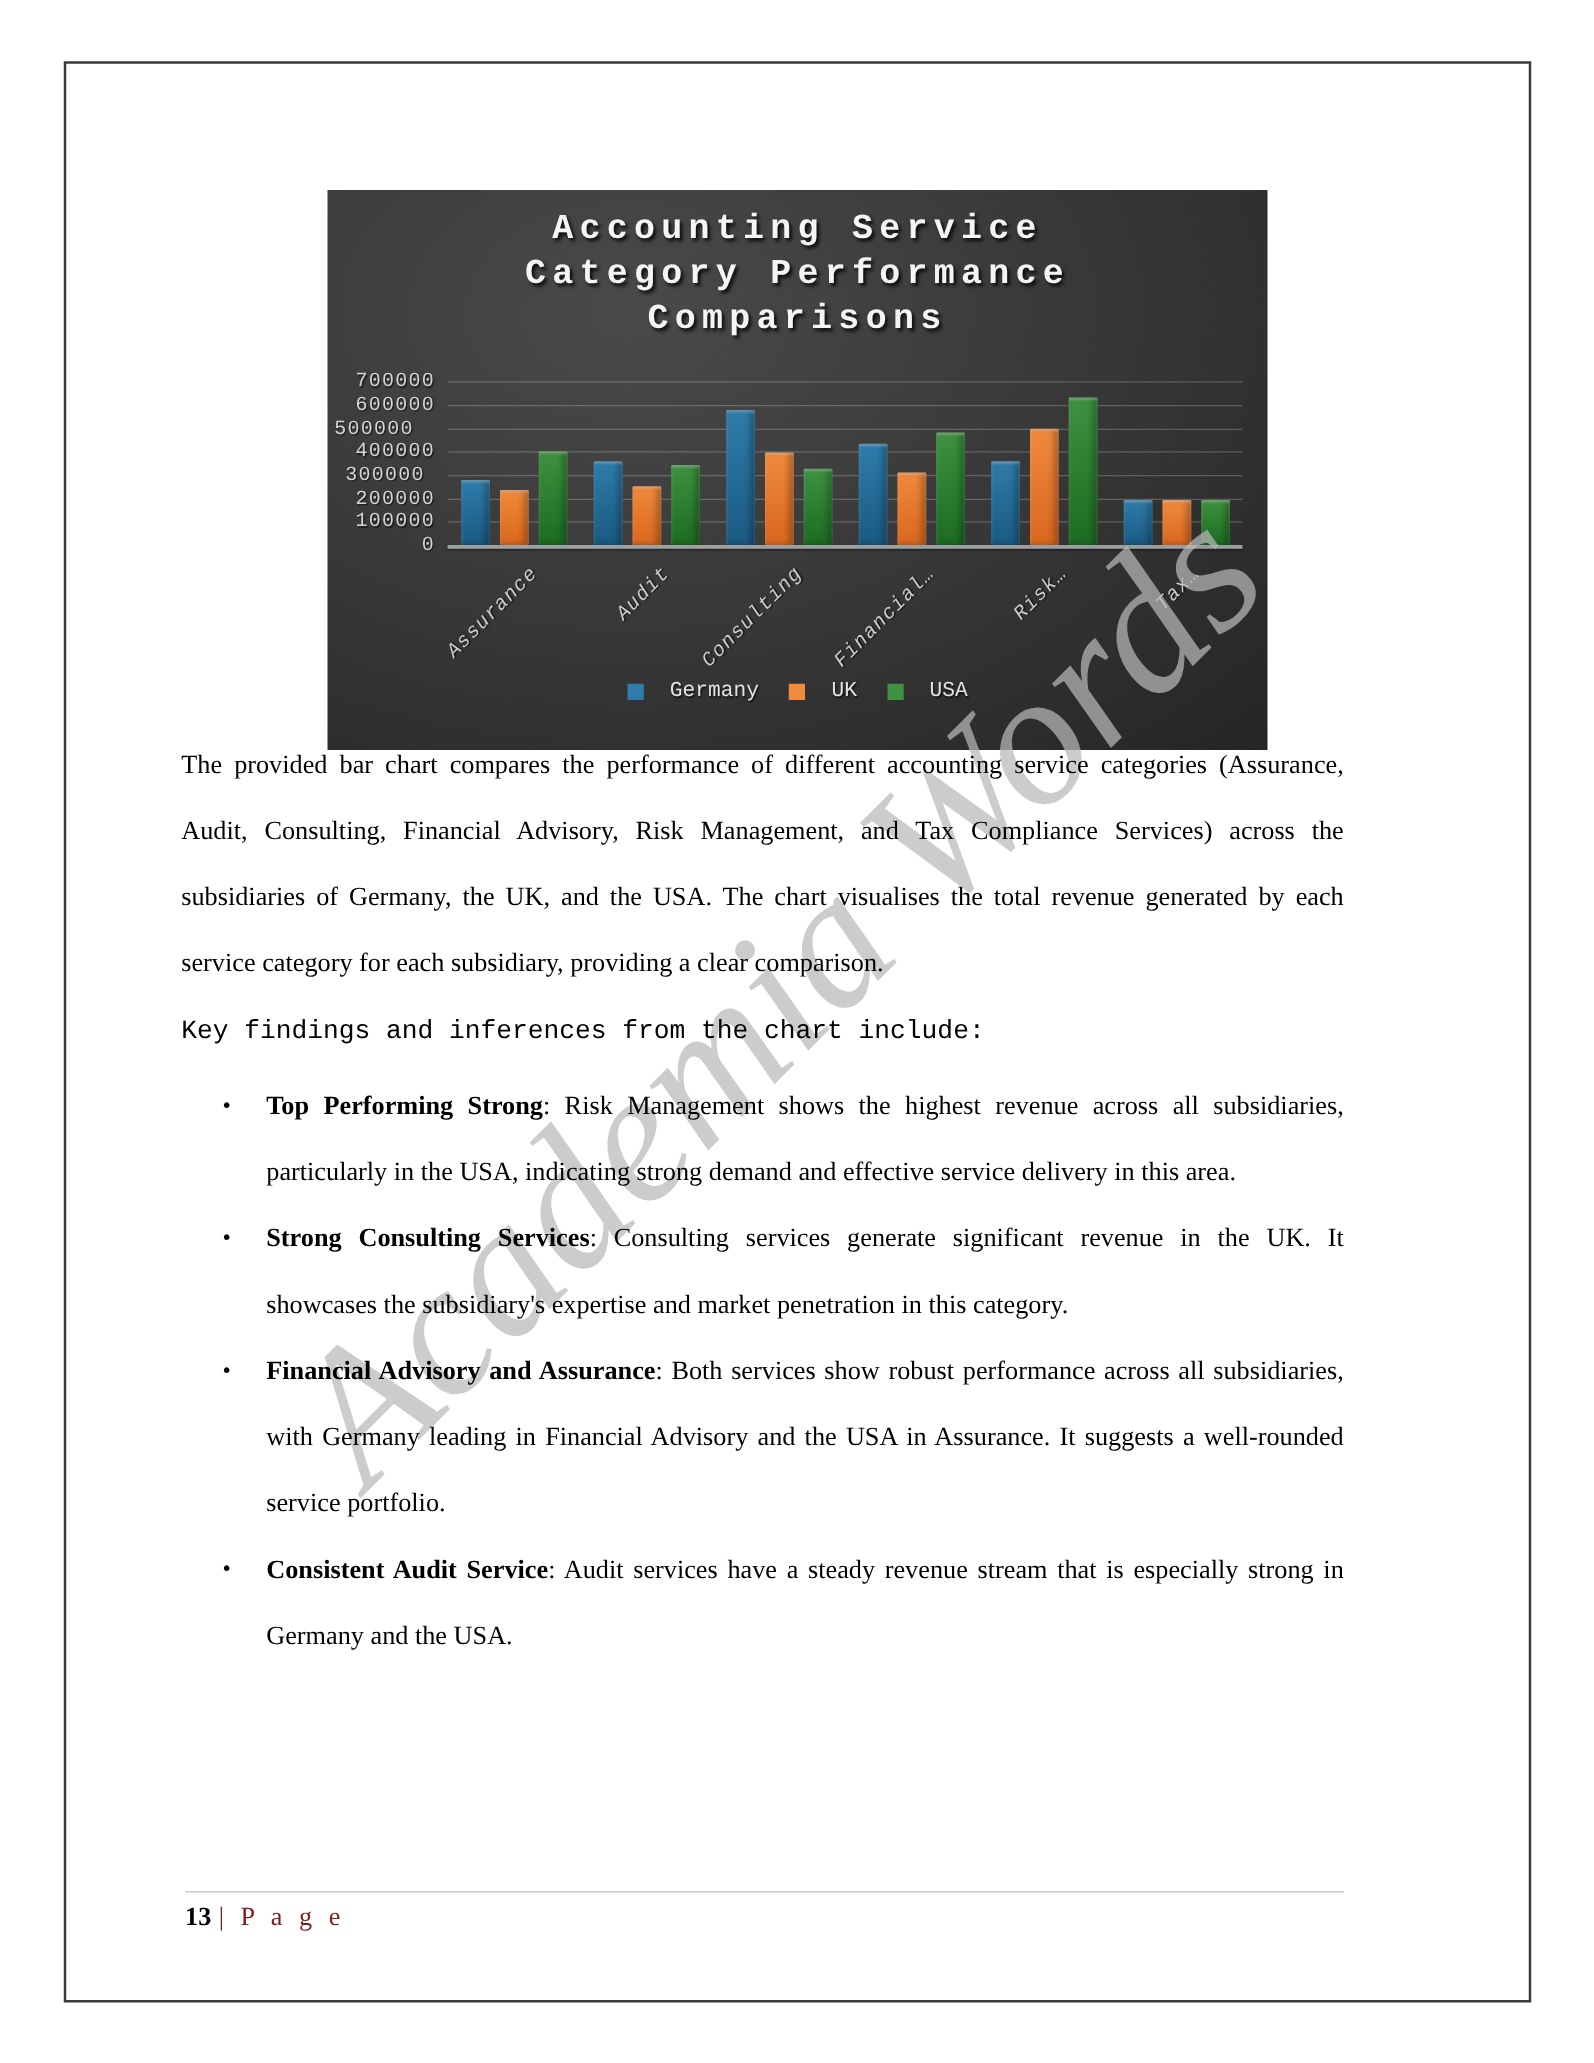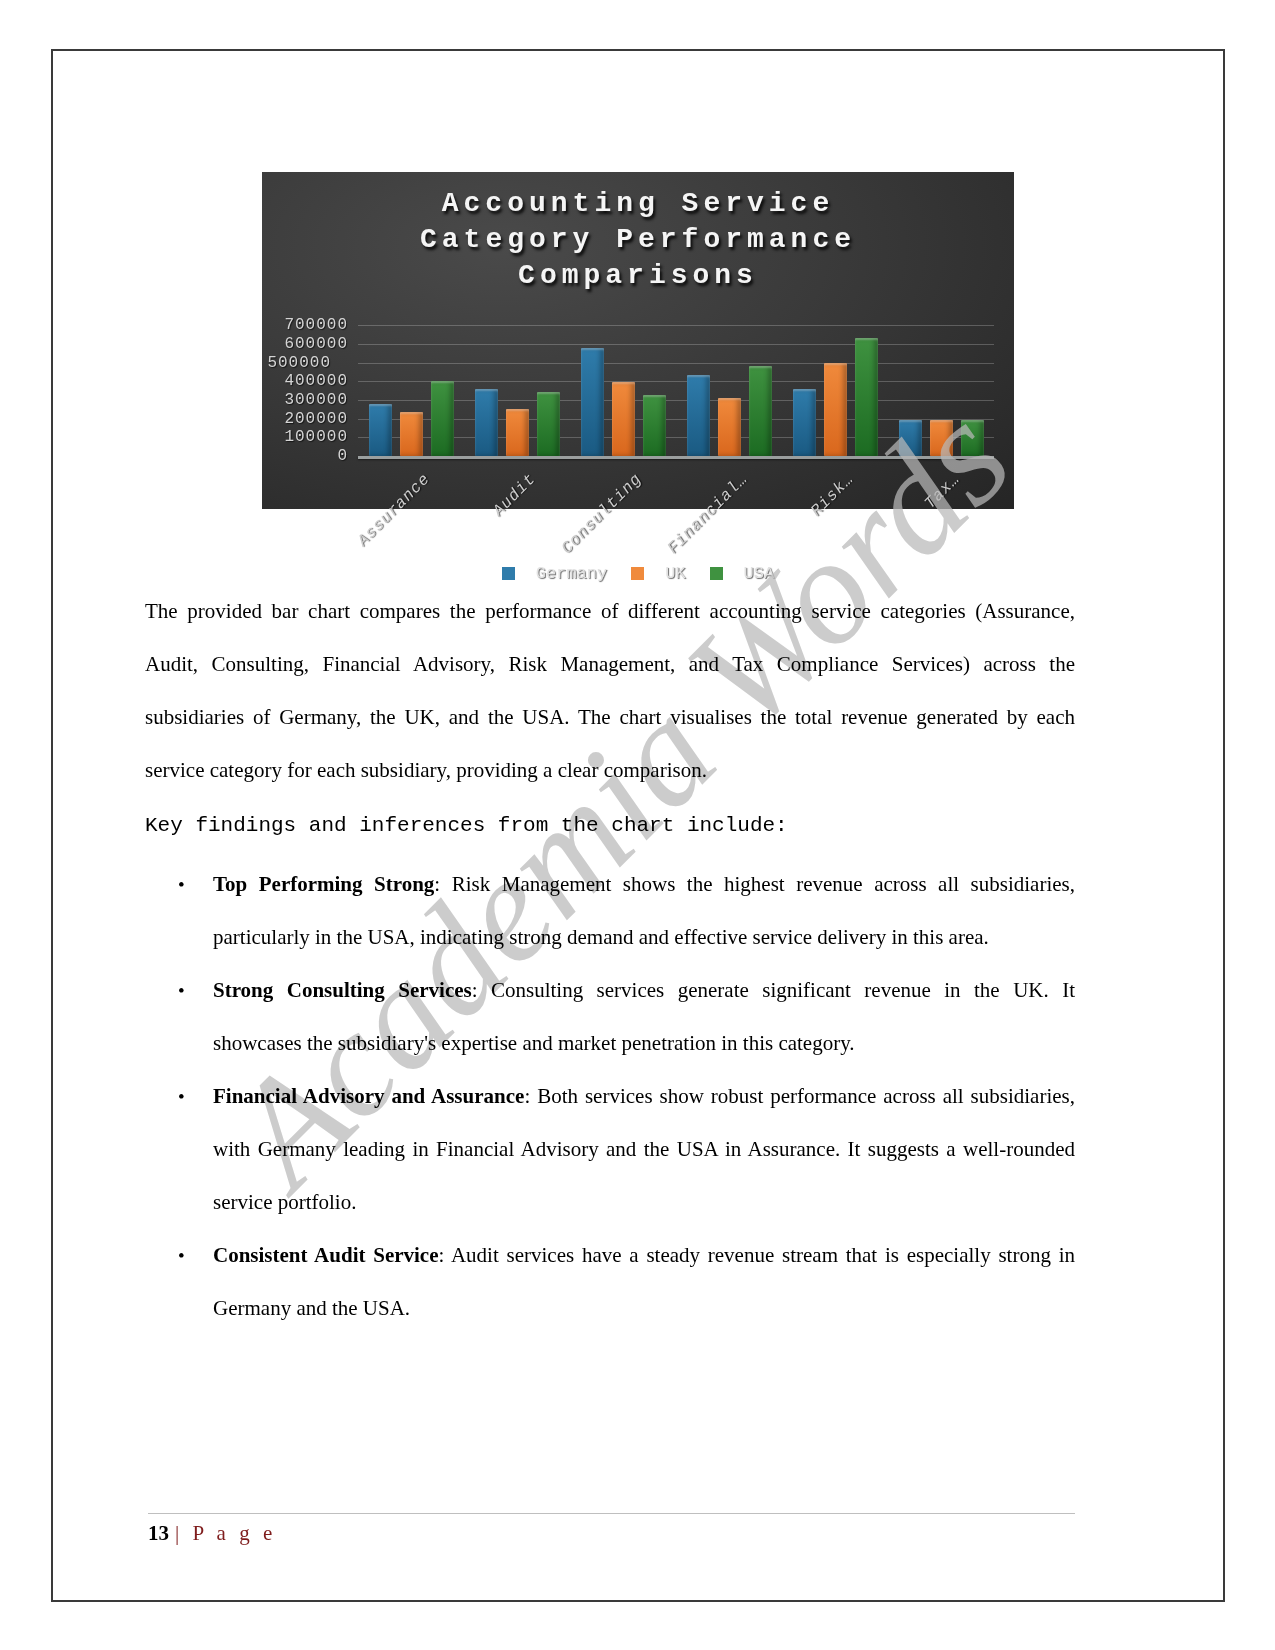--- a/index.html
+++ b/index.html
@@ -14,24 +14,23 @@
   
   .watermark{
     position:absolute;left:620px;top:795px;z-index:2;
     transform:translate(-50%,-50%) rotate(-45deg);
     font-family:"Liberation Serif", serif;font-style:italic;
     font-size:152px;color:rgba(185,185,185,0.72);white-space:nowrap;
     pointer-events:none;
   }
   
   .chart{
-    position:absolute;left:262px;top:152px;width:752px;height:337px;z-index:1;
+    position:absolute;left:262px;top:152px;width:752px;height:448px;z-index:1;
     background:radial-gradient(ellipse at 32% 22%, #4a4a4a 0%, #3a3a3a 45%, #252525 100%);
     font-family:"Liberation Mono", monospace;
-    margin-top:20px;
   }
   .chart-title{
     position:absolute;top:14px;left:0;right:0;margin:0 auto;max-width:480px;
     text-align:center;color:#f5f5f5;font-size:28px;line-height:36px;
     letter-spacing:5px;font-weight:bold;
     text-shadow:2px 3px 3px rgba(0,0,0,0.85);
   }
   .gridline{position:absolute;height:1px;background:rgba(255,255,255,0.22);}
   .baseline{position:absolute;height:3px;background:rgba(190,195,195,0.75);box-shadow:0 1px 2px rgba(0,0,0,0.5);}
   .ytick{
@@ -84,21 +83,21 @@
 <div class="chart">
   <div class="chart-title">Accounting Service Category Performance Comparisons</div>
   <div id="plot-layer">
       <div class="baseline" style="left: 96px; width: 636px; top: 284px;"></div>
       <div class="ytick" style="right: 666px; top: 284px;">0</div>
       <div class="gridline" style="left: 96px; width: 636px; top: 265.3px;"></div>
       <div class="ytick" style="right: 666px; top: 265.3px;">100000</div>
       <div class="gridline" style="left: 96px; width: 636px; top: 246.6px;"></div>
       <div class="ytick" style="right: 666px; top: 246.6px;">200000</div>
       <div class="gridline" style="left: 96px; width: 636px; top: 227.9px;"></div>
-      <div class="ytick" style="right: 666px; top: 227.9px;">300000</div>
+      <div class="ytick" style="right: 666px; top: 227.9px; text-align: center;">300000</div>
       <div class="gridline" style="left: 96px; width: 636px; top: 209.2px;"></div>
       <div class="ytick" style="right: 666px; top: 209.2px;">400000</div>
       <div class="gridline" style="left: 96px; width: 636px; top: 190.5px;"></div>
       <div class="ytick" style="right: 683px; top: 190.5px;">500000</div>
       <div class="gridline" style="left: 96px; width: 636px; top: 171.8px;"></div>
       <div class="ytick" style="right: 666px; top: 171.8px;">600000</div>
       <div class="gridline" style="left: 96px; width: 636px; top: 153.1px;"></div>
       <div class="ytick" style="right: 666px; top: 153.1px;">700000</div>
       <div class="bar" style="left: 106.5px; top: 231.64px; height: 52.36px; background: linear-gradient(rgb(47, 124, 171) 0%, rgb(26, 90, 130) 100%);"></div>
       <div class="bar" style="left: 137.5px; top: 240.055px; height: 43.945px; background: linear-gradient(rgb(240, 138, 60) 0%, rgb(217, 103, 29) 100%);"></div>

